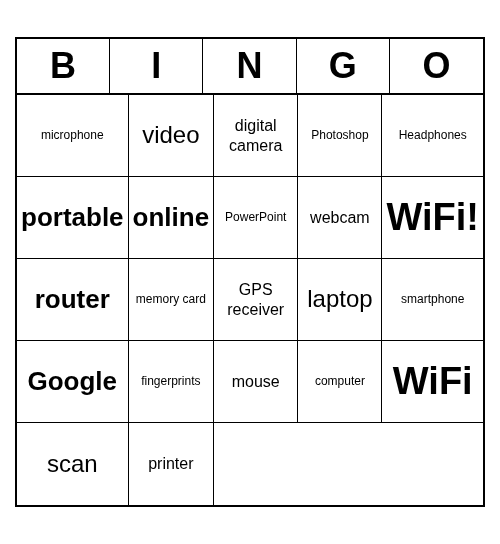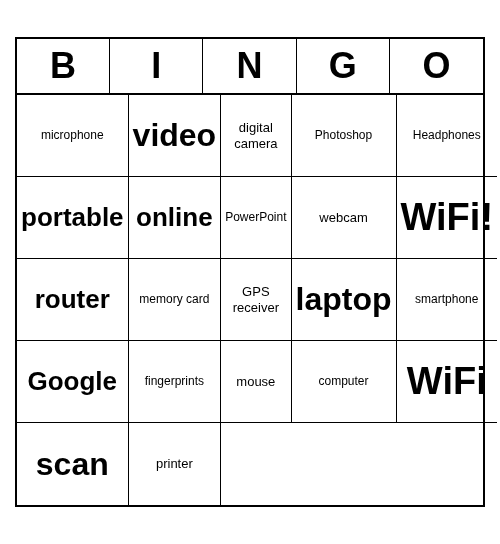--- a/index.html
+++ b/index.html
@@ -68,31 +68,31 @@
 
     .cell-text {
       line-height: 1.2;
     }
 
     .size-small {
       font-size: 12px;
     }
 
     .size-medium {
-      font-size: 13px;
+      font-size: 16px;
     }
 
     .size-large {
       font-size: 26px;
       font-weight: bold;
     }
 
     .size-xlarge {
-      font-size: 32px;
-      font-weight: bold;
+      font-size: 24px;
+      font-weight: normal;
     }
 
     .size-xxlarge {
       font-size: 38px;
       font-weight: bold;
     }
   </style>
 </head>
 <body>
 

